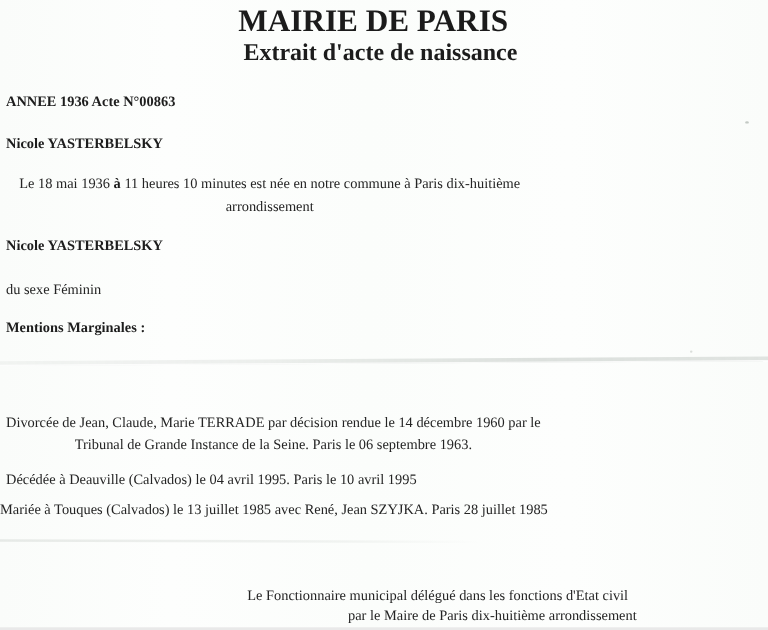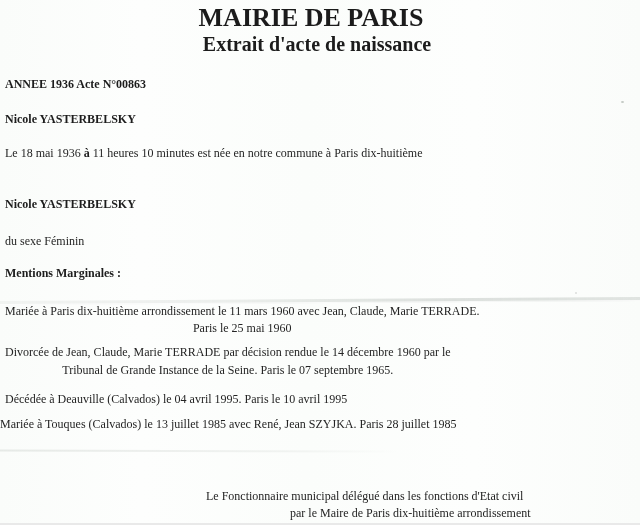--- a/index.html
+++ b/index.html
@@ -32,21 +32,21 @@
     color: #1c1c1c;
   }
   .body-line {
     font-size: 12px;
     line-height: 17px;
     text-align: center;
   }
   .bold { font-weight: bold; color: #1d1d1d; }
   .acte   { top: 76px;  left: 5px; }
   .name1  { top: 111px; left: 5px; }
-  .birth  { top: 144px; left: 5px; line-height: 19px; }
+  .birth  { top: 144px; left: 16px; line-height: 19px; }
   .name2  { top: 196px; left: 5px; }
   .sexe   { top: 233px; left: 5px; }
   .mhdr   { top: 265px; left: 5px; }
   .m1     { top: 303px; left: 5px; }
   .m2     { top: 344px; left: 5px; line-height: 17.5px; }
   .m3     { top: 386px; left: 0; margin-top: 30px; }
   .m4     { top: 391px; left: 5px; }
   .footer1 { top: 488px; left: 206px; }
   .footer2 { top: 505px; left: 290px; }
   
@@ -89,36 +89,33 @@
   <div class="abs center-block doc-title">MAIRIE DE PARIS</div>
 
   <div class="abs center-block doc-subtitle">Extrait d'acte de naissance</div>
 
   <div class="abs body-line bold acte">ANNEE 1936 Acte N°00863</div>
 
   <div class="abs body-line bold name1">Nicole YASTERBELSKY</div>
 
   <div class="abs body-line birth">
     <div><span>Le 18 mai 1936 </span><span class="bold">à</span><span> 11 heures 10 minutes est née en notre commune à Paris dix-huitième</span></div>
+    <div>arrondissement</div>
   </div>
 
   <div class="abs body-line bold name2">Nicole YASTERBELSKY</div>
 
   <div class="abs body-line bold mhdr">Mentions Marginales :</div>
 
   <div class="abs body-line sexe">du sexe Féminin</div>
 
-  <div class="abs body-line m1">
-    <div>Mariée à Paris dix-huitième arrondissement le 11 mars 1960 avec Jean, Claude, Marie TERRADE.</div>
-    <div>Paris le 25 mai 1960</div>
-  </div>
 
   <div class="abs body-line m2">
     <div>Divorcée de Jean, Claude, Marie TERRADE par décision rendue le 14 décembre 1960 par le</div>
-    <div>Tribunal de Grande Instance de la Seine. Paris le 07 septembre 1965.</div>
+    <div>Tribunal de Grande Instance de la Seine. Paris le 06 septembre 1963.</div>
   </div>
 
   <div class="abs body-line m3">
     <div>Mariée à Touques (Calvados) le 13 juillet 1985 avec René, Jean SZYJKA. Paris 28 juillet 1985</div>
   </div>
 
   <div class="abs body-line m4">
     <div>Décédée à Deauville (Calvados) le 04 avril 1995. Paris le 10 avril 1995</div>
   </div>
 

